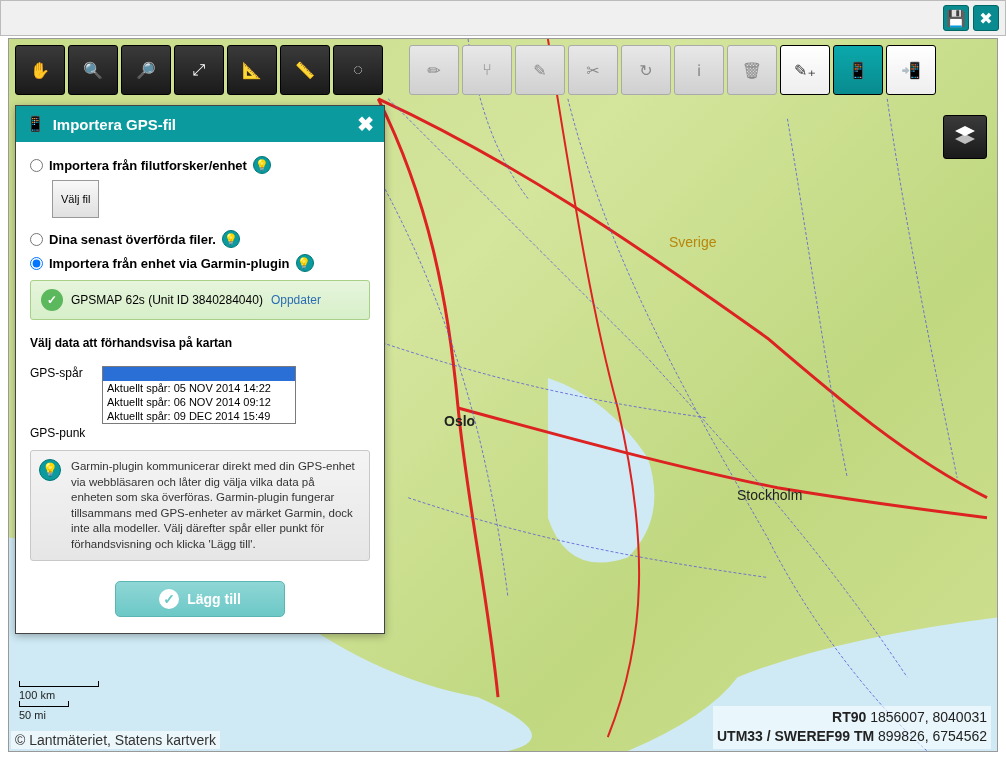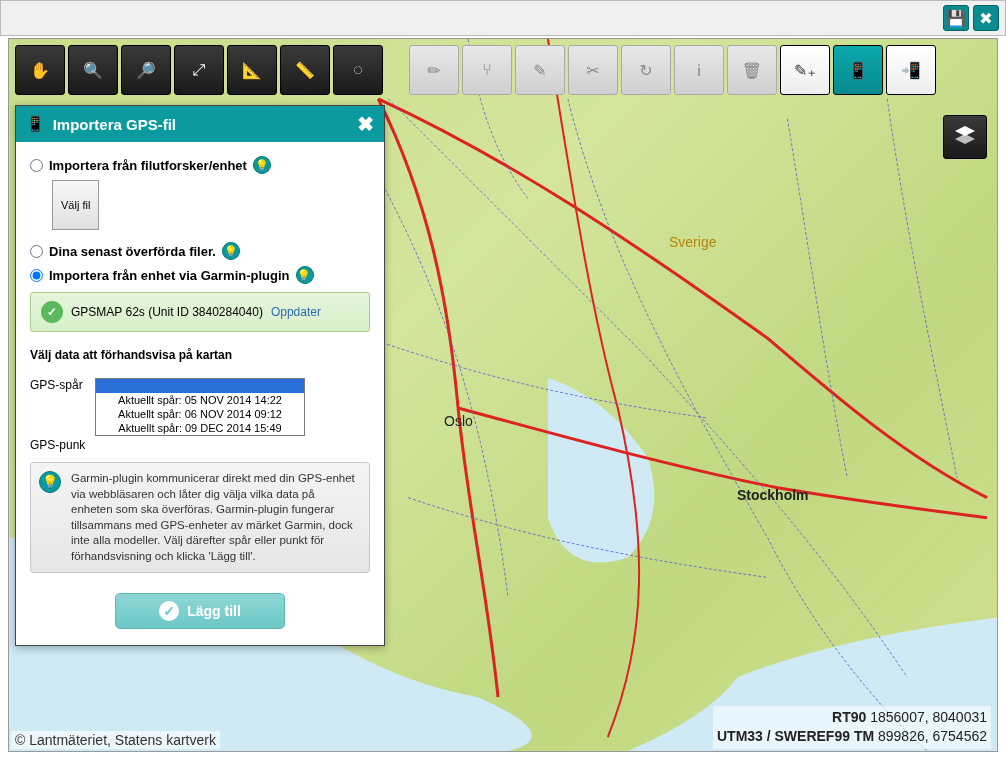--- a/index.html
+++ b/index.html
@@ -141,21 +141,21 @@
   .option-row label { font-weight: bold; font-size: 13px; }
   .hint-badge {
     width: 18px; height: 18px; border-radius: 50%;
     background: #0b9a9e; color:#fff; font-size:11px;
     display:flex; align-items:center; justify-content:center;
     border: 1px solid #077;
   }
   .file-btn {
     margin-left: 22px;
     font-size: 11px;
-    padding: 18px 8px;
+    padding: 12px 8px;
     border: 1px solid #999;
     background: linear-gradient(180deg,#f8f8f8,#e0e0e0);
     cursor:pointer;
   }
 
   .device-box {
     margin: 8px 0 10px 0;
     background: linear-gradient(180deg,#e6f5dc,#d7efc9);
     border: 1px solid #a8d089;
     border-radius: 3px;
@@ -173,27 +173,27 @@
 
   .section-label {
     font-weight:bold; font-size:12px;
     margin: 16px 0;
   }
 
   .data-row {
     display:flex; align-items:flex-start;
     font-size:12px;
     margin-bottom: 2px;
+    gap: 7px;
   }
   .data-row .lbl { width: 65px; }
   .select-box {
     border:1px solid #7a7a7a;
     font-size:11px;
-    width: 210px;
-    text-align: center;
+    width: 194px;
   }
   .select-box .opt { padding:1px 4px; }
   .select-box .opt.selected { background:#2a6fd6; color:#fff; }
 
   .info-box {
     margin-top: 10px;
     background: linear-gradient(180deg,#f4f4f4,#e6e6e6);
     border: 1px solid #c8c8c8;
     border-radius: 3px;
     padding: 8px 10px 8px 40px;
@@ -285,22 +285,22 @@
       <path d="M560,60 C600,220 680,360 760,500 C800,580 860,660 920,714"></path>
       <path d="M360,300 C480,340 560,360 700,380"></path>
       <path d="M400,460 C520,500 620,520 760,540"></path>
       <path d="M460,0 C470,70 490,120 520,160"></path>
       <path d="M780,80 C800,200 820,340 840,440"></path>
       <path d="M880,60 C900,200 930,340 950,440"></path>
     </g>
   </svg>
 
   <div class="map-label country" style="left:660px; top:195px;">Sverige</div>
-  <div class="map-label" style="left:435px; top:374px; font-weight:normal;">Oslo</div>
-  <div class="map-label" style="left:728px; top:448px; font-weight:bold;">Stockholm</div>
+  <div class="map-label" style="left:435px; top:374px; font-weight:bold;">Oslo</div>
+  <div class="map-label" style="left:728px; top:448px; font-weight:normal;">Stockholm</div>
 
   <div class="toolbar-left">
     <div class="tool-btn">
         <span>✋</span>
       </div>
     <div class="tool-btn">
         <span>🔍</span>
       </div>
     <div class="tool-btn">
         <span>🔎</span>
@@ -420,20 +420,26 @@
       </div>
 
       <div class="add-btn">
         <span class="check-circle">✓</span>
         <span>Lägg till</span>
       </div>
 
     </div>
   </div>
 
+  <div class="scale-bar">
+    <div class="scale-line"></div>
+    <div>100 km</div>
+    <div class="scale-line" style="width:50px;"></div>
+    <div>50 mi</div>
+  </div>
 
   <div class="attribution">© Lantmäteriet, Statens kartverk</div>
 
   <div class="coords">
     <div>
       <b>RT90</b>
       <span>1856007, 8040031</span>
     </div>
     <div>
       <b>UTM33 / SWEREF99 TM</b>

